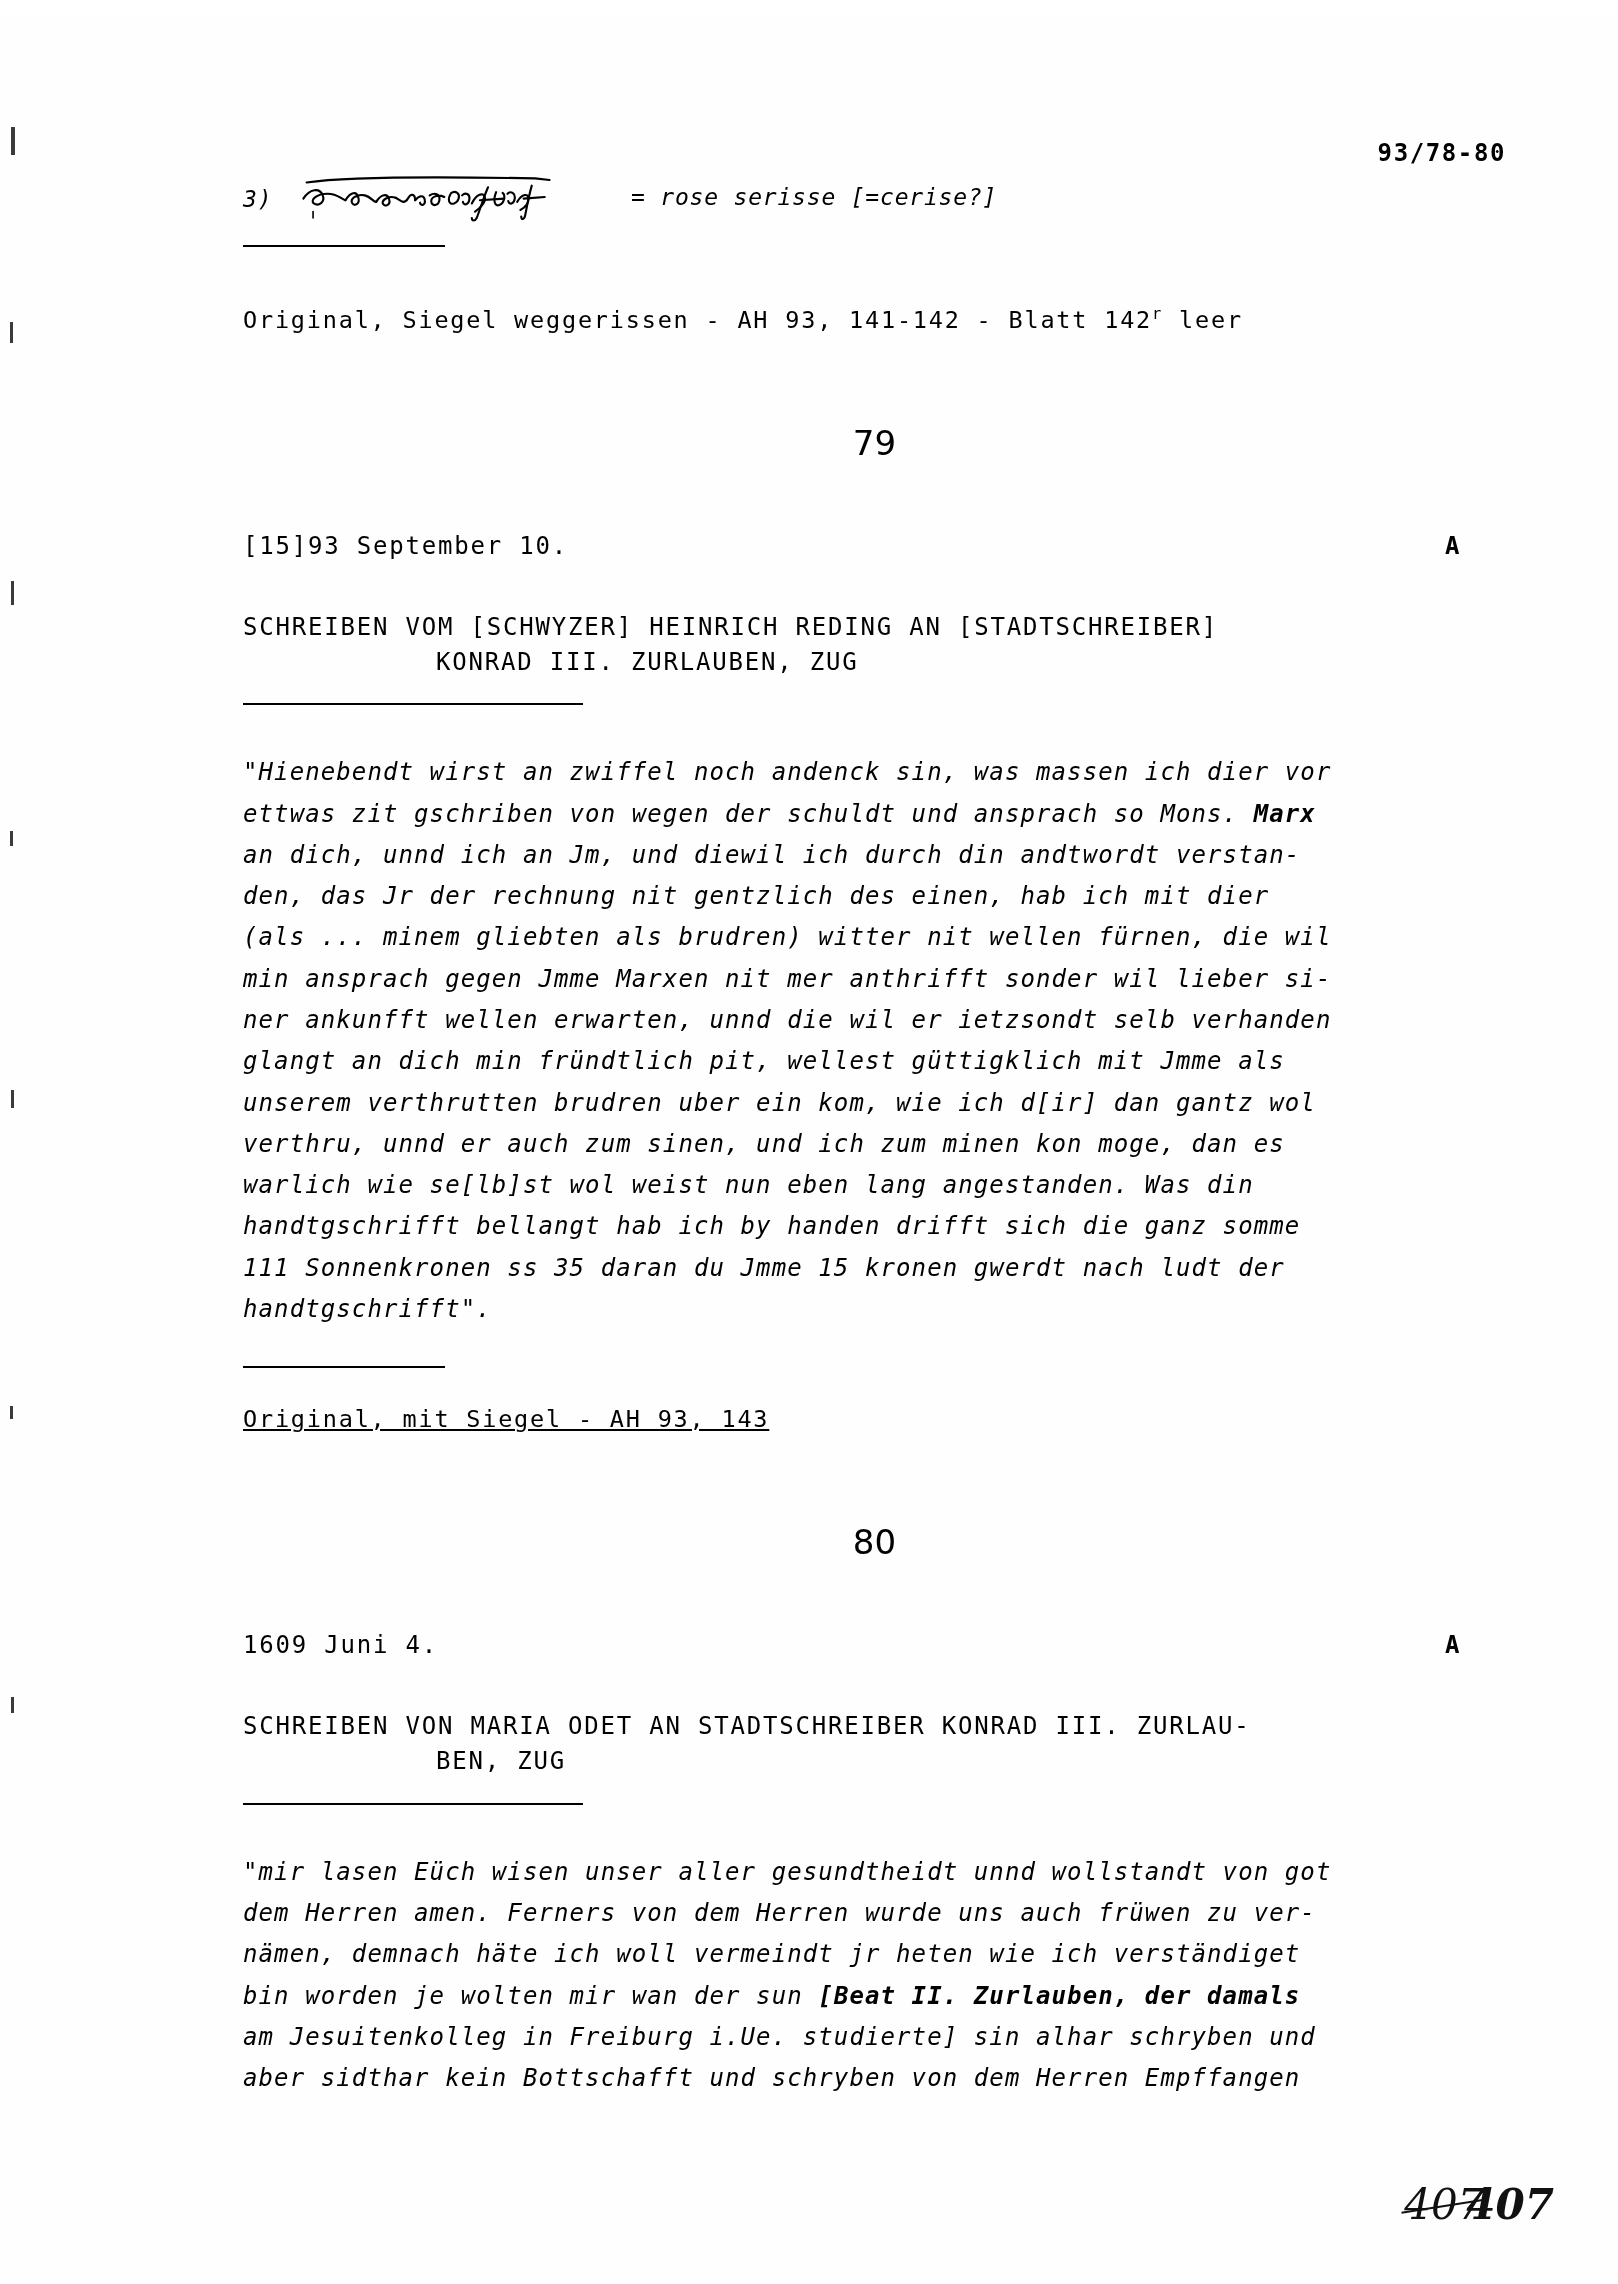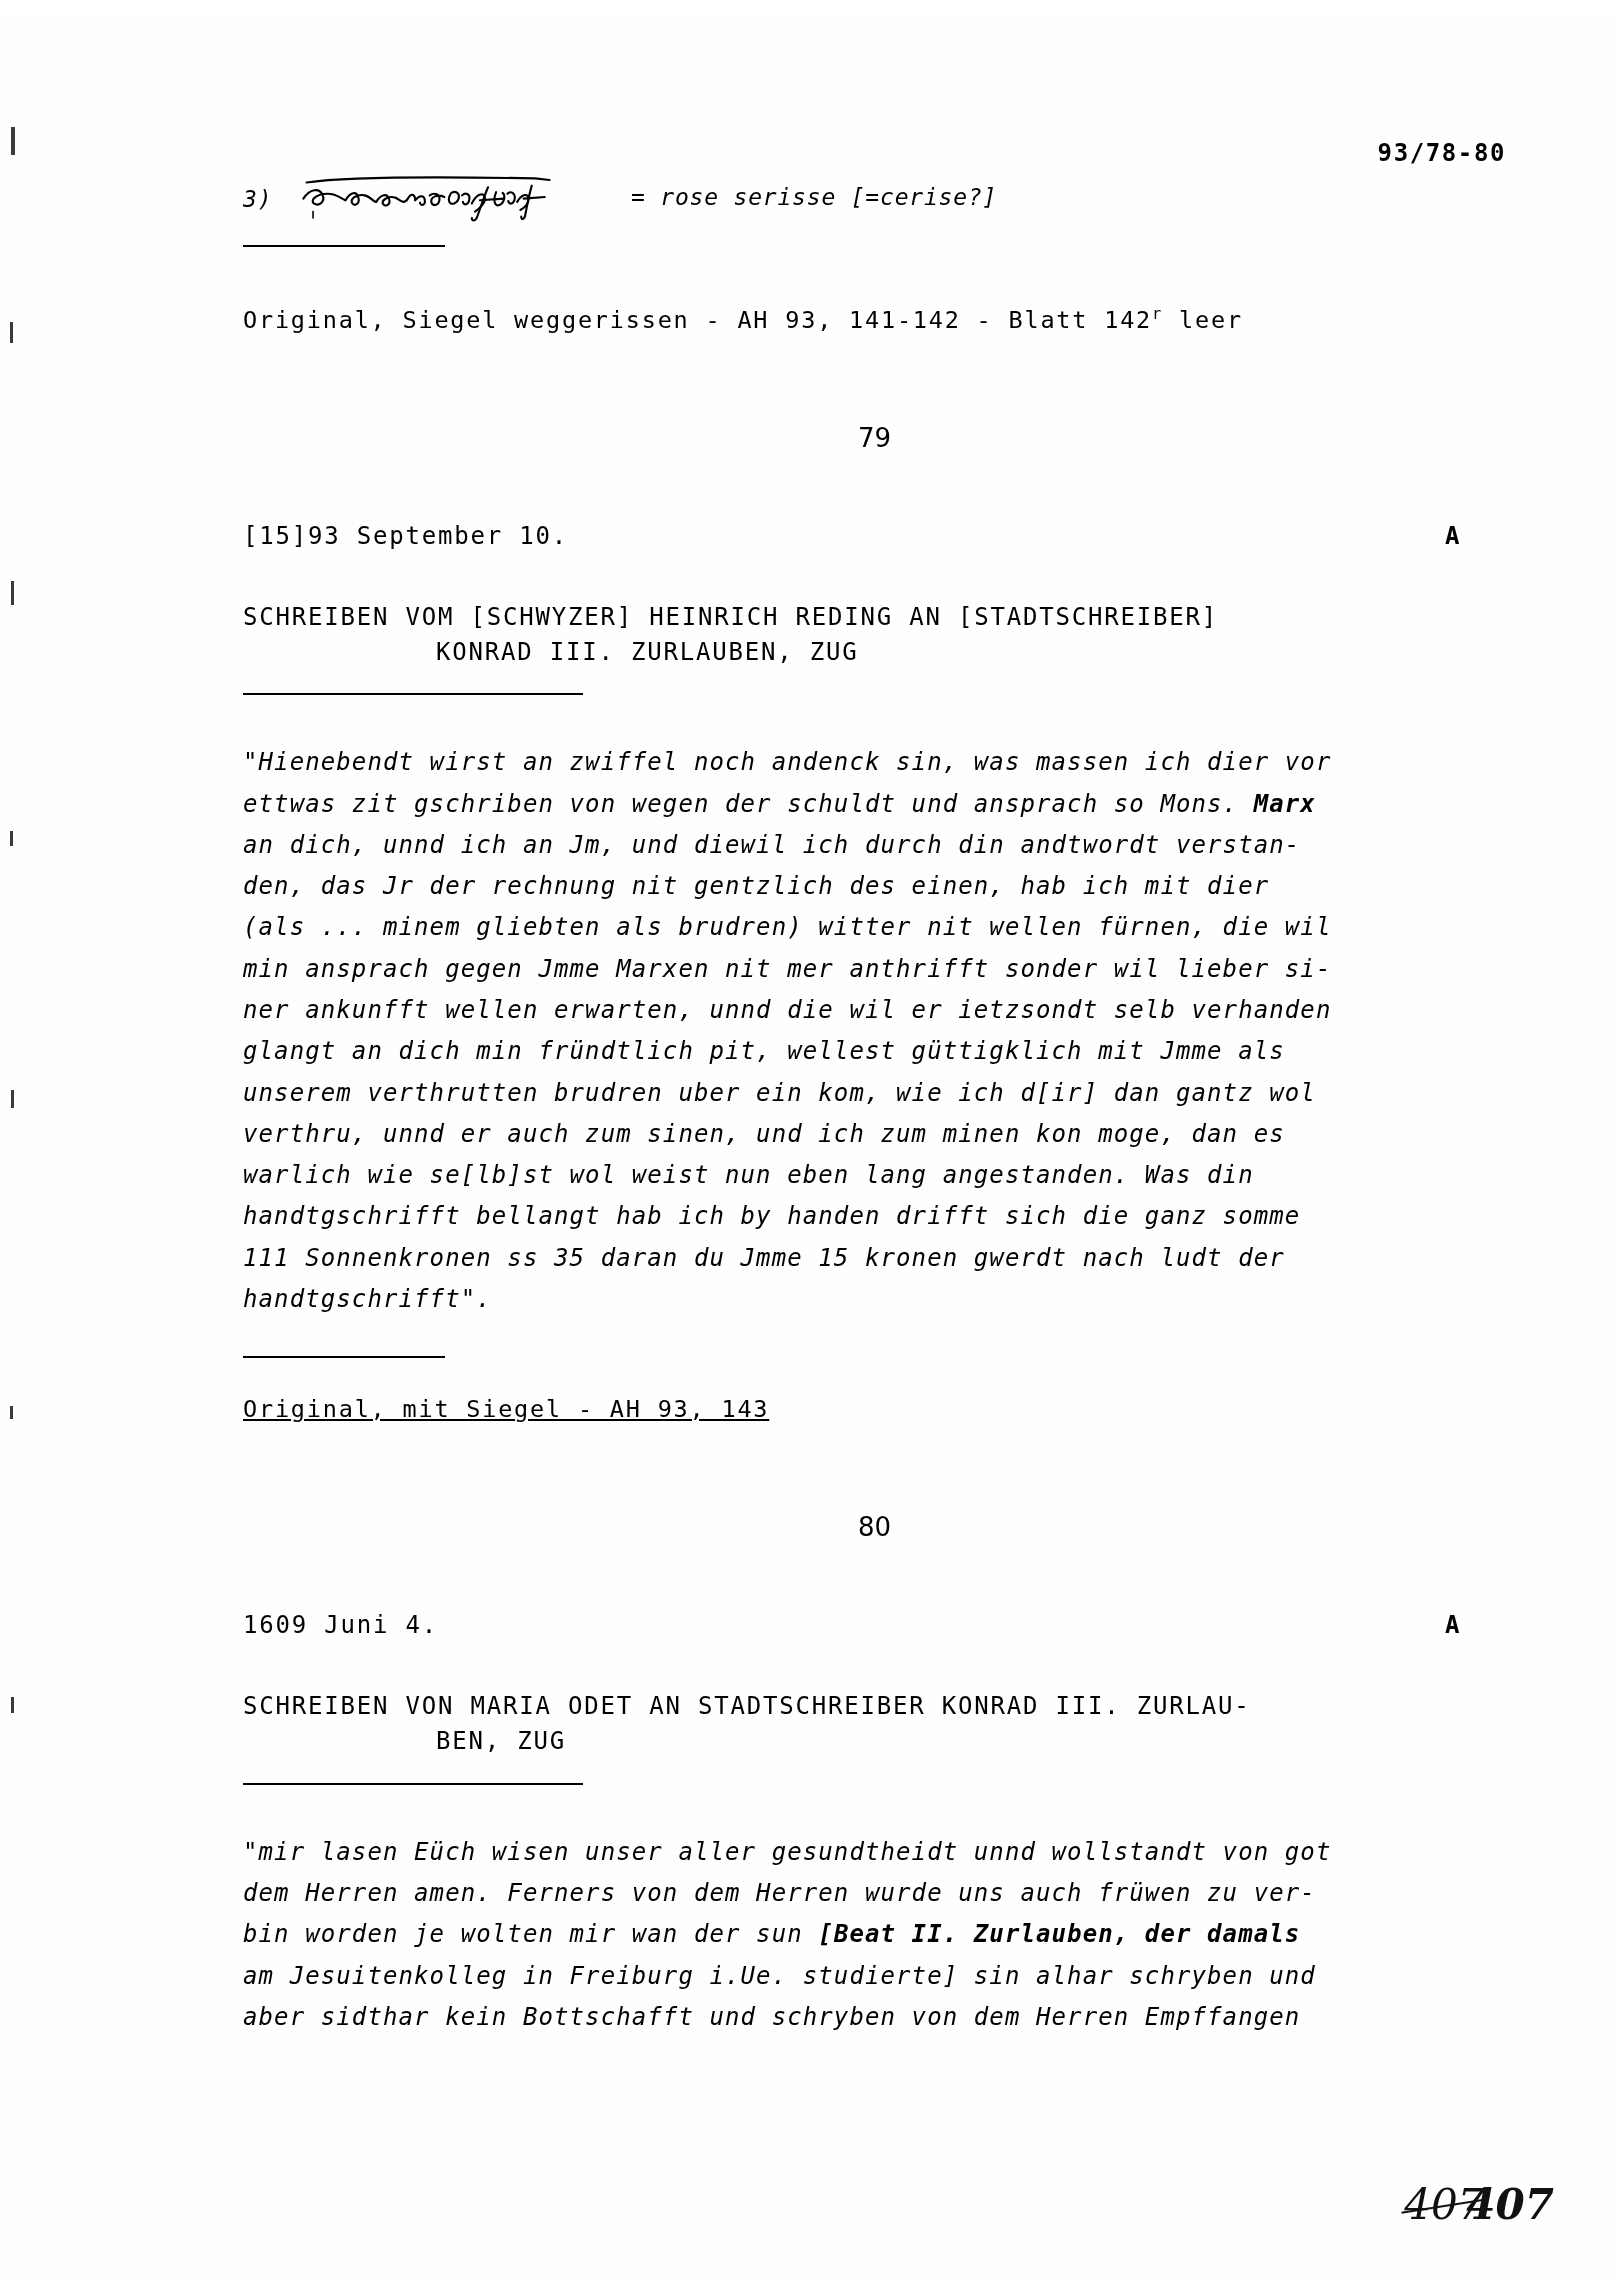--- a/index.html
+++ b/index.html
@@ -88,21 +88,21 @@
     margin-top: 58px;
     white-space: nowrap;
   }
   .src-line sup {
     font-size: 15.4px;
     vertical-align: super;
   }
 
   .doc-number {
     text-align: center;
-    font-size: 26px;
+    font-size: 34px;
     font-weight: 400;
     margin-top: 89px;
     font-family: "DejaVu Sans", "Liberation Sans", sans-serif;
   }
 
   .date-row {
     position: relative;
     margin-top: 69px;
     height: 36px;
   }
@@ -276,20 +276,21 @@
     <div class="heading">
       <span>SCHREIBEN VON MARIA ODET AN STADTSCHREIBER KONRAD III. ZURLAU-</span>
       <span class="indent">BEN, ZUG</span>
     </div>
 
     <hr class="rule wide">
 
     <div class="body-text">
       <span class="ln">"mir lasen Eüch wisen unser aller gesundtheidt unnd wollstandt von got</span>
       <span class="ln">dem Herren amen. Ferners von dem Herren wurde uns auch früwen zu ver-</span>
+      <span class="ln">nämen, demnach häte ich woll vermeindt jr heten wie ich verständiget</span>
       <span class="ln"><span>bin worden je wolten mir wan der sun </span><b>[Beat II. Zurlauben, der damals</b></span>
       <span class="ln">am Jesuitenkolleg in Freiburg i.Ue. studierte] sin alhar schryben und</span>
       <span class="ln">aber sidthar kein Bottschafft und schryben von dem Herren Empffangen</span>
     </div>
 
   </div>
 
   <div class="pencil">
     <span class="strike">407</span><span class="bold-num">407</span>
   </div>

